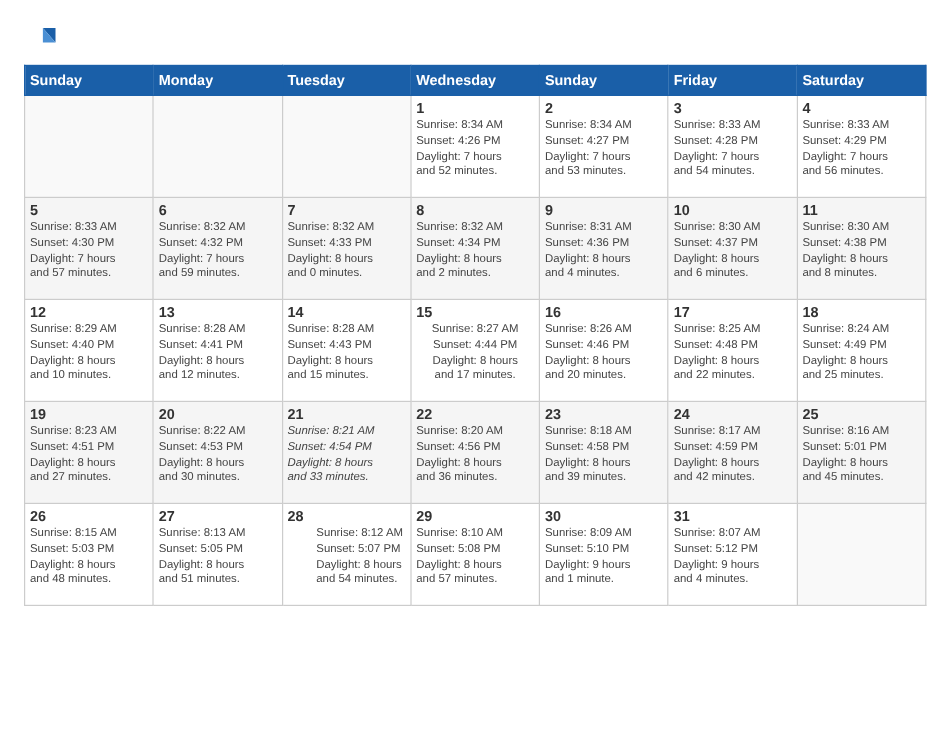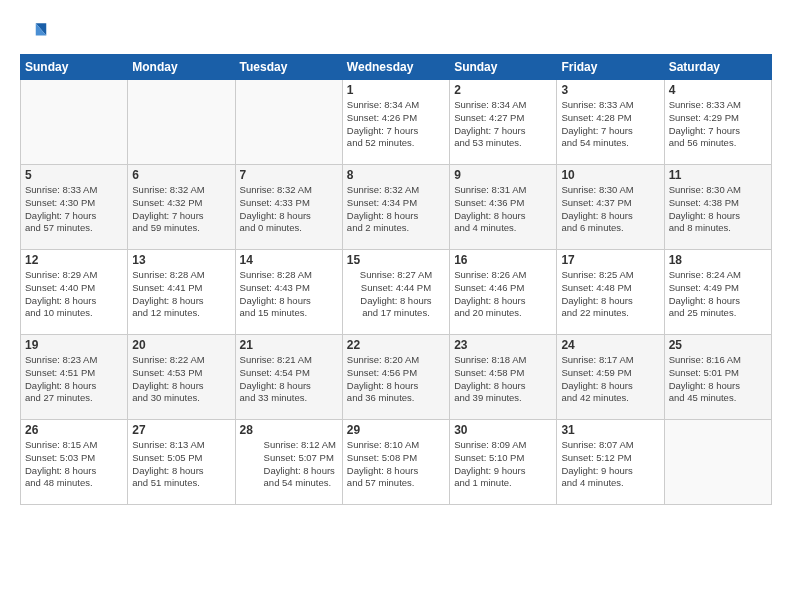--- a/index.html
+++ b/index.html
@@ -275,21 +275,21 @@
           </td>
           <td>
             <div class="day-num">20</div>
             <div class="day-info" style="white-space: pre-line;">Sunrise: 8:22 AM
 Sunset: 4:53 PM
 Daylight: 8 hours
 and 30 minutes.</div>
           </td>
           <td>
             <div class="day-num">21</div>
-            <div class="day-info" style="white-space: pre-line;">Sunrise: 8:21 AM
+            <div class="day-info" style="white-space: pre-line; font-style: italic;">Sunrise: 8:21 AM
 Sunset: 4:54 PM
 Daylight: 8 hours
 and 33 minutes.</div>
           </td>
           <td>
             <div class="day-num">22</div>
             <div class="day-info" style="white-space: pre-line;">Sunrise: 8:20 AM
 Sunset: 4:56 PM
 Daylight: 8 hours
 and 36 minutes.</div>

